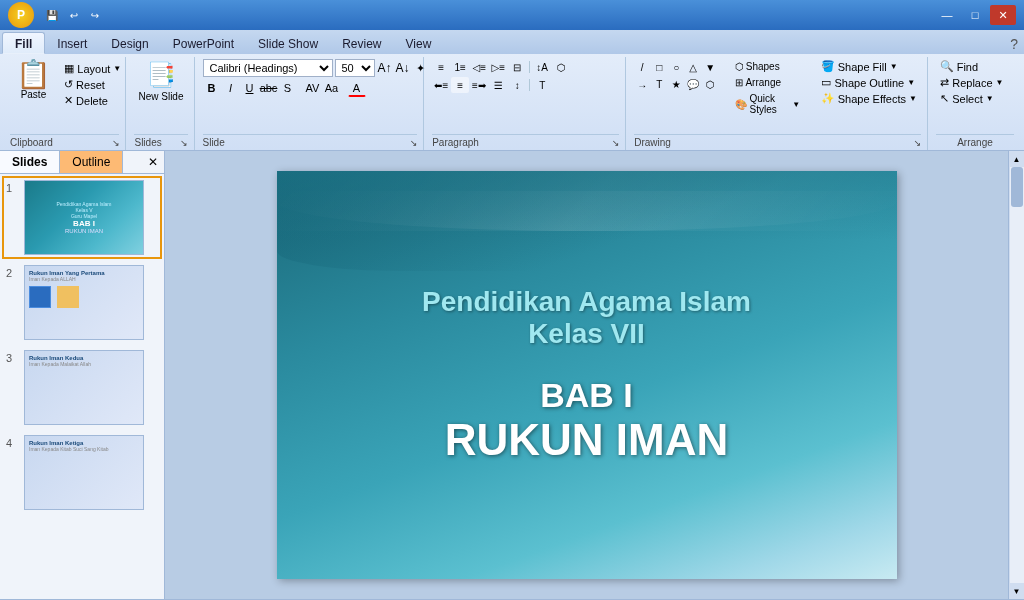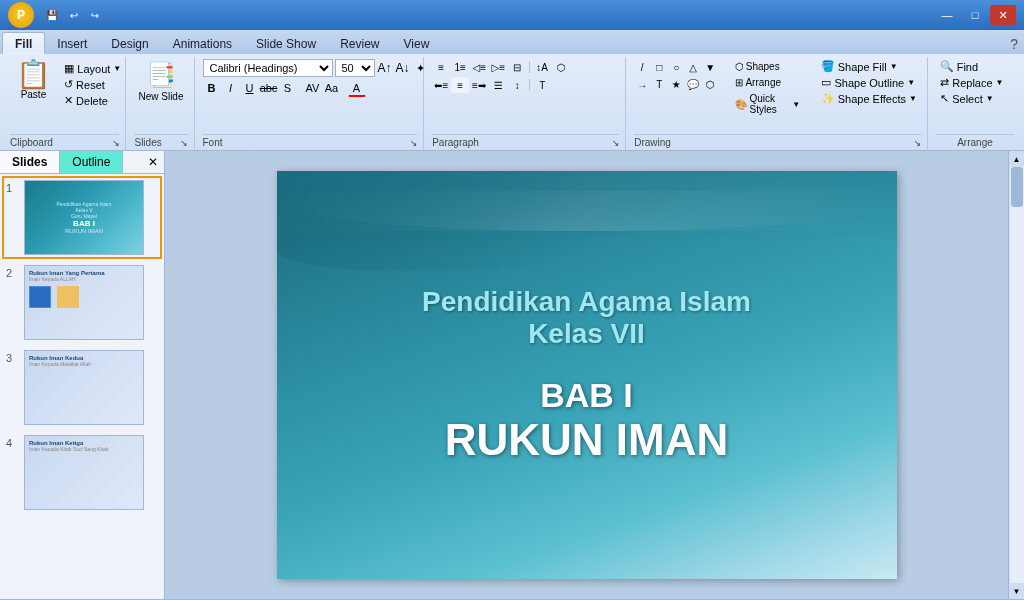--- a/index.html
+++ b/index.html
@@ -160,21 +160,21 @@
     
     #slides-panel {
       width: 165px; background: #f0f4fa; border-right: 1px solid #a0b8d8;
       display: flex; flex-direction: column;
     }
     #panel-tabs {
       display: flex; border-bottom: 1px solid #a0b8d8;
     }
     .panel-tab {
       padding: 4px 12px; font-size: 12px; cursor: pointer;
-      border-right: 1px solid #a0b8d8; background: #5eead4;
+      border-right: 1px solid #a0b8d8; background: #fdba74;
     }
     .panel-tab.active { background: #f8faff; font-weight: bold; }
     .panel-close { margin-left: auto; padding: 4px 6px; cursor: pointer; font-size: 12px; }
     #slides-list {
       flex: 1; overflow-y: auto; padding: 4px;
     }
     .slide-thumb {
       display: flex; gap: 6px; align-items: flex-start;
       margin-bottom: 6px; cursor: pointer; padding: 2px;
     }
@@ -278,21 +278,21 @@
     <div class="title-btn">□</div>
     <div class="title-btn close">✕</div>
   </div>
 </div>
 
 <div id="ribbon">
   <div id="ribbon-tabs">
     <div class="ribbon-tab active">Fill</div>
     <div class="ribbon-tab">Insert</div>
     <div class="ribbon-tab">Design</div>
-    <div class="ribbon-tab">Animations</div>
+    <div class="ribbon-tab">PowerPoint</div>
     <div class="ribbon-tab">Slide Show</div>
     <div class="ribbon-tab">Review</div>
     <div class="ribbon-tab">View</div>
     <div style="margin-left:auto;padding:2px 6px;cursor:pointer;color:#555;font-size:14px;">?</div>
   </div>
   <div id="ribbon-content">
 
     <div class="ribbon-group clipboard-group">
       <div class="ribbon-group-content">
         <div class="paste-btn">
@@ -361,21 +361,21 @@
             <div class="ribbon-sep"></div>
             <div class="font-btn">AV</div>
             <div class="font-btn">Aa</div>
             <div class="ribbon-sep"></div>
             <div class="font-btn" style="border-bottom:2px solid red;">A</div>
           </div>
         </div>
       </div>
       <div class="ribbon-group-label">
         <div class="group-label-row">
-          <span>Font</span>
+          <span>Slide</span>
           <span class="group-expand">↘</span>
         </div>
       </div>
     </div>
 
     <div class="ribbon-group" style="min-width:200px;">
       <div class="ribbon-group-content">
         <div style="display:flex;flex-direction:column;gap:2px;">
           <div class="para-row">
             <div class="para-btn">≡</div>

